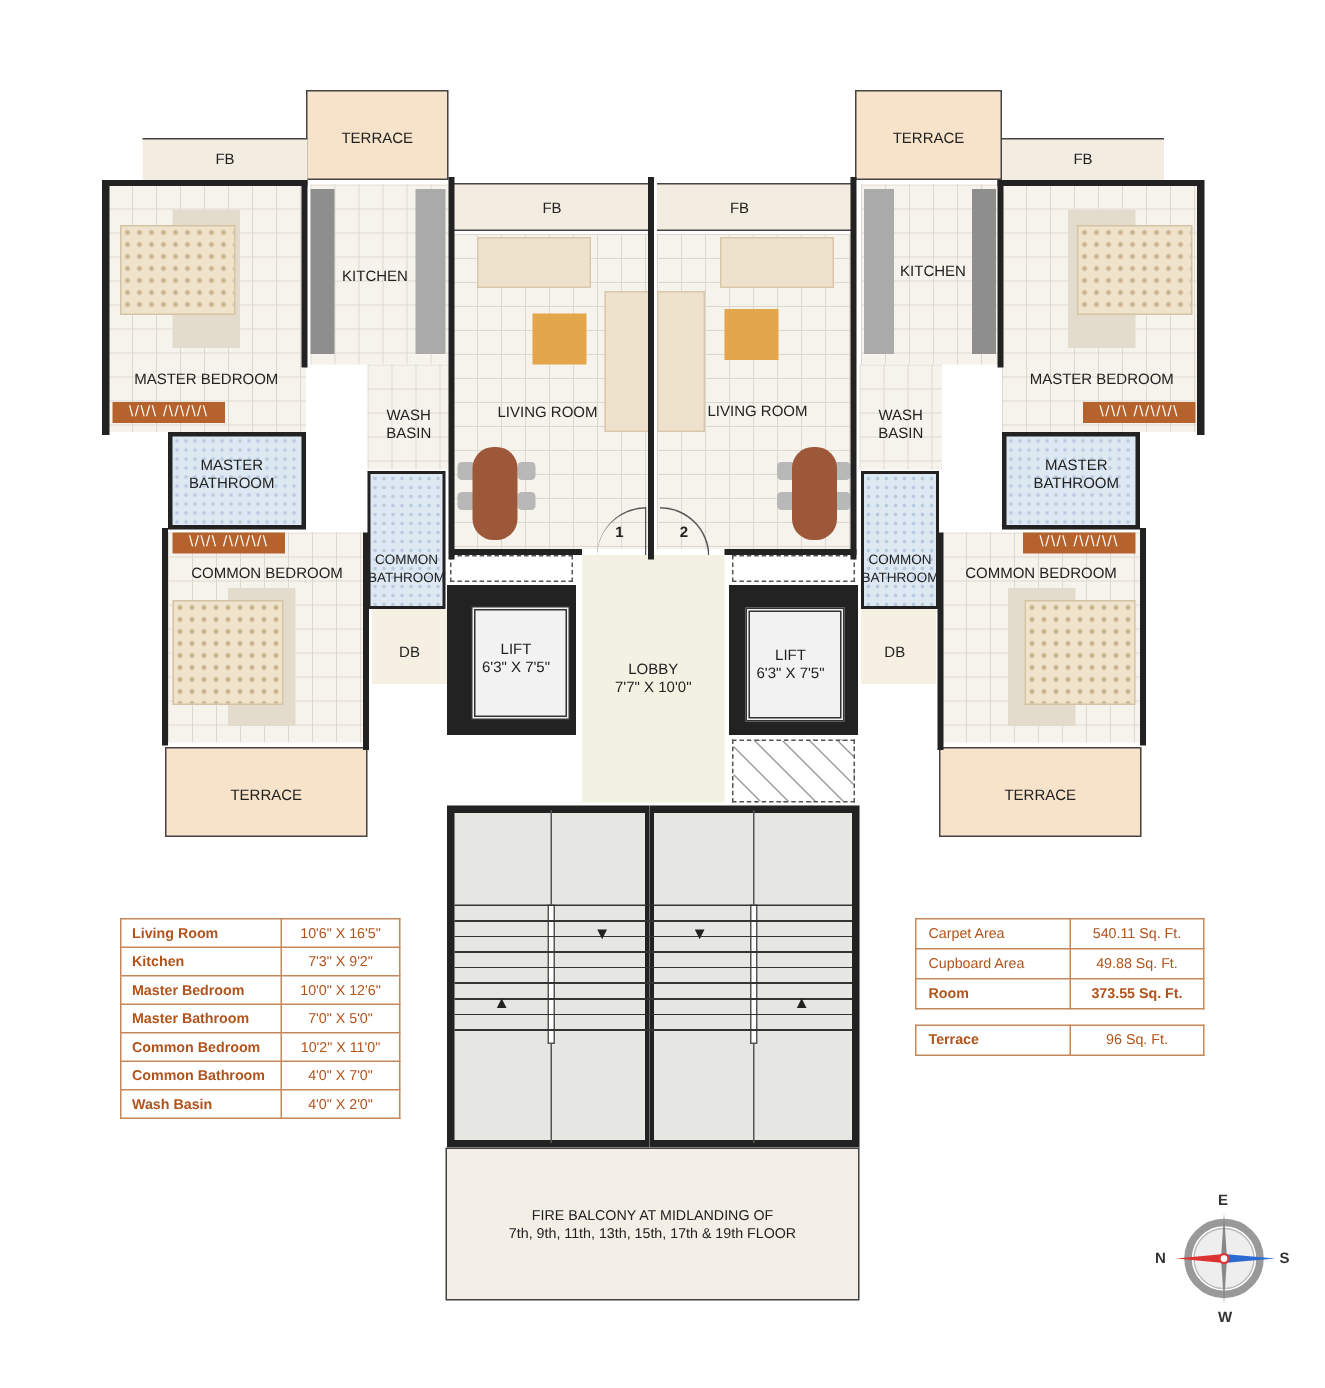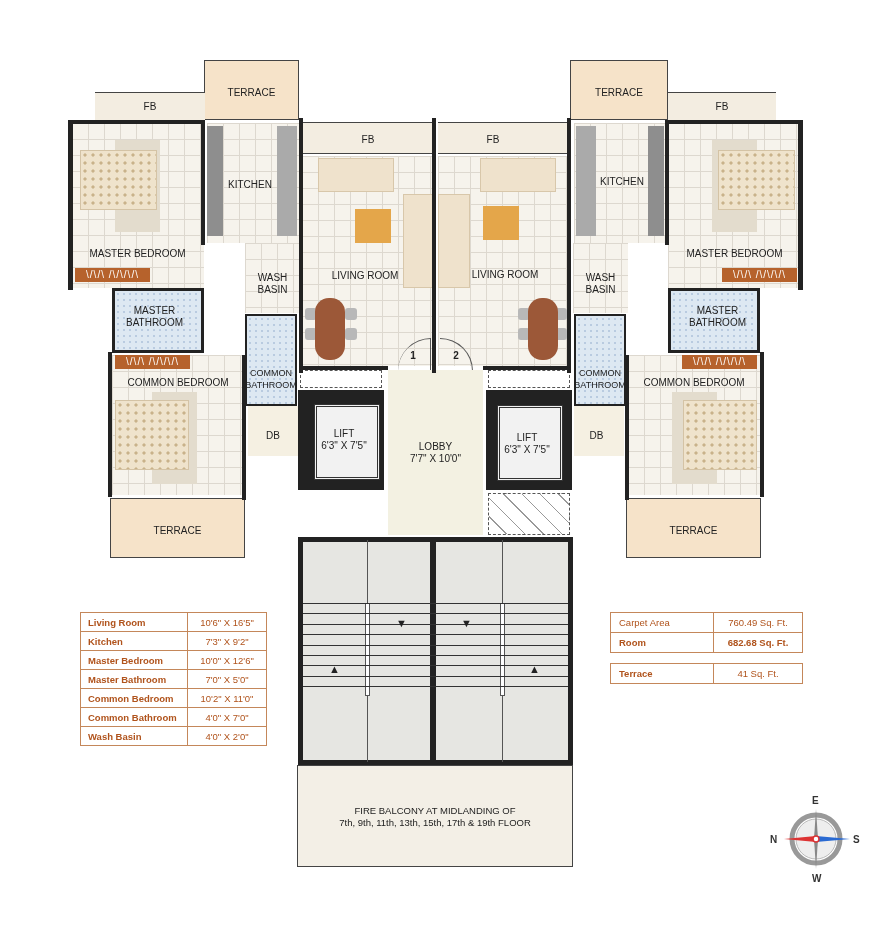--- a/index.html
+++ b/index.html
@@ -231,33 +231,37 @@
         </tr>
   </tbody>
     </table>
 </div>
 
 <div class="abs" style="left:610px;top:612px;">
   <table class="area">
     <tbody>
         <tr>
           <td style="width:86px;margin-left:32px;">Carpet Area</td>
-          <td style="width:72px;text-align:center;">760.49 Sq. Ft.</td>
+          <td style="width:72px;text-align:center;">540.11 Sq. Ft.</td>
+        </tr>
+    <tr>
+          <td>Cupboard Area</td>
+          <td style="text-align:center;">49.88 Sq. Ft.</td>
         </tr>
     <tr>
           <td style="font-weight:bold;">Room</td>
-          <td style="text-align:center;font-weight:bold;">682.68 Sq. Ft.</td>
+          <td style="text-align:center;font-weight:bold;">373.55 Sq. Ft.</td>
         </tr>
   </tbody>
     </table>
   <table class="area" style="margin-top:10px;">
     <tbody>
         <tr>
           <td style="width:86px;font-weight:bold;">Terrace</td>
-          <td style="width:72px;text-align:center;">41 Sq. Ft.</td>
+          <td style="width:72px;text-align:center;">96 Sq. Ft.</td>
         </tr>
   </tbody>
     </table>
 </div>
 
 <div class="abs" style="left:770px;top:795px;width:95px;height:90px;">
   <svg width="95" height="90" viewBox="0 0 95 90" style="position:absolute;left:0;top:0;">
     <circle cx="46" cy="44" r="24" fill="none" stroke="#999" stroke-width="5"></circle>
     <circle cx="46" cy="44" r="20" fill="#eee" stroke="#bbb" stroke-width="1"></circle>
     <polygon points="46,14 44,44 48,44" fill="#888"></polygon>

